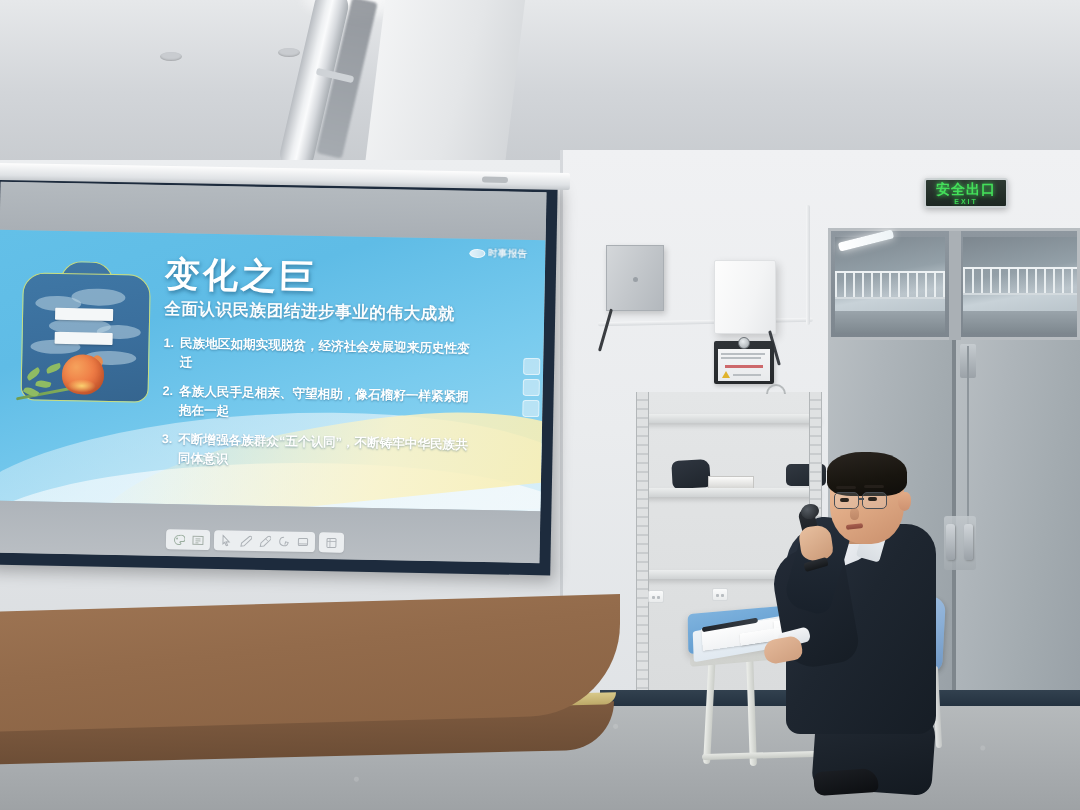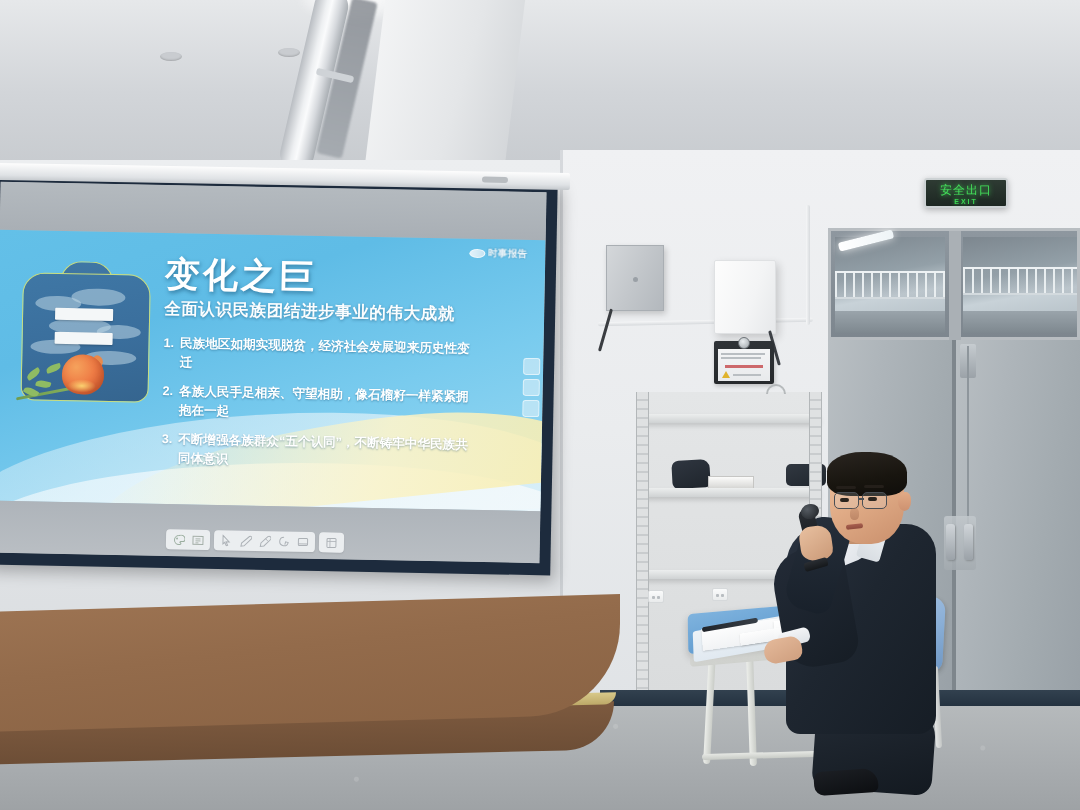--- a/index.html
+++ b/index.html
@@ -285,21 +285,21 @@
   }
 
   .exit-sign {
     position:absolute; left:924px; top:178px; width:84px; height:30px;
     background:linear-gradient(180deg,#2e3b33,#1d2722);
     border:2px solid #cdd2d4; border-radius:3px;
     display:flex; flex-direction:column; align-items:center; justify-content:center;
     box-shadow:0 2px 6px rgba(0,0,0,.25);
   }
   .exit-cn {
-    font-size:12px; font-weight:normal; color:#44e05a; letter-spacing:1px;
+    font-size:14px; font-weight:bold; color:#44e05a; letter-spacing:1px;
     text-shadow:0 0 5px rgba(70,235,95,.95);
     text-align:center;
   }
   .exit-en {
     font-size:7px; font-weight:bold; color:#3ad652; letter-spacing:2px;
     text-shadow:0 0 4px rgba(70,235,95,.9); margin-top:-1px;
   }
 
   .outlet {
     position:absolute; width:16px; height:13px; border-radius:2px;

